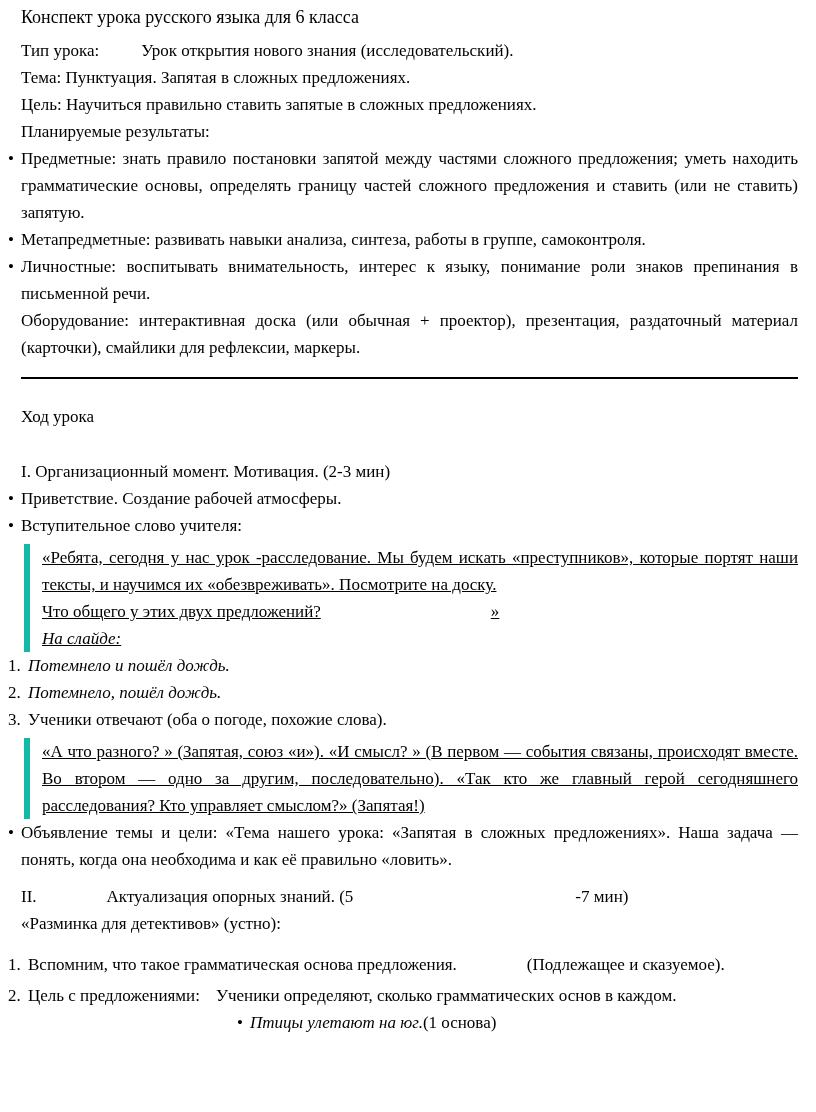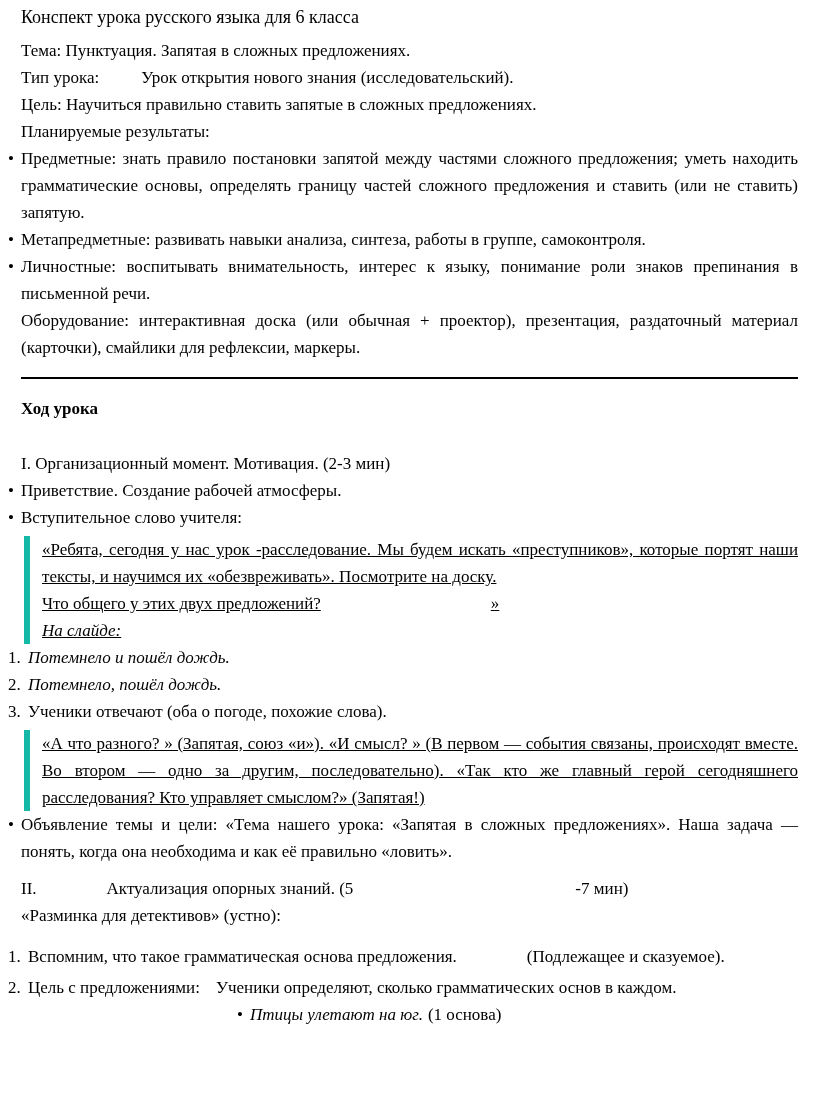--- a/index.html
+++ b/index.html
@@ -27,21 +27,21 @@
   .gap-close { width: 170px; }
   .gap-item1 { width: 70px; }
   .gap-item2 { width: 16px; }
 
   ul.blist { list-style: none; margin: 0; padding: 0; }
   ul.blist li { position: relative; text-align: justify; }
   ul.blist .marker { position: absolute; left: -13px; top: 0; }
 
   .results { margin-top: 20px; }
   .divider { border: none; border-top: 2px solid #000; margin: 16px 0 0 0; }
-  .course-heading { margin-top: 16px; font-weight: bold; }
+  .course-heading { margin-top: 24px; }
   .stage1-title { margin-top: 28px; }
   .stage1-bullets { margin-top: 10px; }
 
   .quote {
     border-left: 6px solid #14b8a6;
     margin-left: 3px;
     padding-left: 12px;
     margin-top: 5px;
     text-decoration: underline;
   }
@@ -54,32 +54,32 @@
   .stage2-title { margin-top: 10px; }
   .warmup { margin-top: 14px; }
   .warmup-item-2 { margin-top: 4px; }
 
   .example-bullet {
     position: relative;
     margin-left: 229px;
     text-align: left;
   }
   .example-bullet .marker { position: absolute; left: -13px; top: 0; }
-  .example-note { margin-left: 5px; }
+  .example-note { }
 </style>
 </head>
 <body>
 
 <div class="page">
 
   <p class="center title">Конспект урока русского языка для 6 класса</p>
 
+  <p><span>Тип урока:</span><span class="tab tab-lesson"></span><span>Урок открытия нового знания (исследовательский).</span></p>
+
   <p>Тема: Пунктуация. Запятая в сложных предложениях.</p>
-
-  <p><span>Тип урока:</span><span class="tab tab-lesson"></span><span>Урок открытия нового знания (исследовательский).</span></p>
 
   <p>Цель: Научиться правильно ставить запятые в сложных предложениях.</p>
 
   <p>Планируемые результаты:</p>
 
   <ul class="blist results">
     <li><span class="marker">•</span><span>Предметные: знать правило постановки запятой между частями сложного предложения; уметь находить грамматические основы, определять границу частей сложного предложения и ставить (или не ставить) запятую.</span></li>
     <li><span class="marker">•</span><span>Метапредметные: развивать навыки анализа, синтеза, работы в группе, самоконтроля.</span></li>
     <li><span class="marker">•</span><span>Личностные: воспитывать внимательность, интерес к языку, понимание роли знаков препинания в письменной речи.</span></li>
   </ul>

